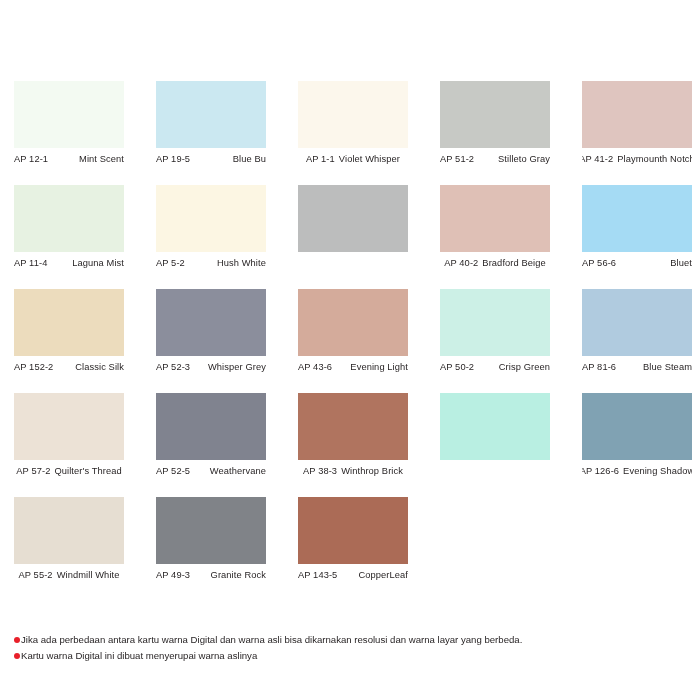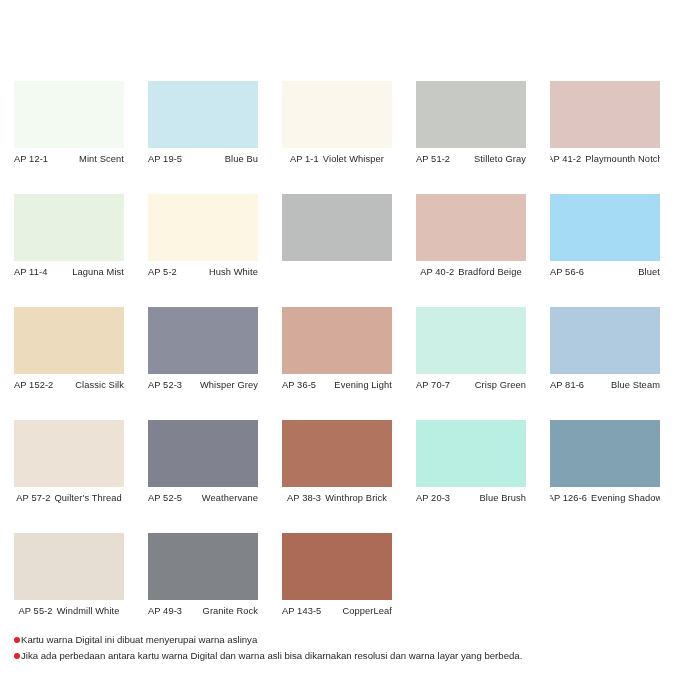--- a/index.html
+++ b/index.html
@@ -27,21 +27,20 @@
 
   #grid {
     position: absolute;
     left: 14px;
     top: 81px;
     width: 686px;
     display: grid;
     grid-template-columns: repeat(5, 110px);
     column-gap: 32px;
     row-gap: 15px;
-    gap: 24px;
   }
 
   .swatch-cell {
     width: 110px;
     display: block;
   }
 
   .swatch-chip {
     width: 110px;
     height: 67px;
@@ -190,28 +189,28 @@
       <div class="swatch-cell">
         <div class="swatch-chip" style="background: rgb(139, 142, 156);"></div>
         <div class="swatch-label">
           <span class="swatch-code">AP 52-3</span>
           <span class="swatch-name">Whisper Grey</span>
         </div>
       </div>
       <div class="swatch-cell">
         <div class="swatch-chip" style="background: rgb(212, 171, 155);"></div>
         <div class="swatch-label">
-          <span class="swatch-code">AP 36-5</span>
+          <span class="swatch-code">AP 43-6</span>
           <span class="swatch-name">Evening Light</span>
         </div>
       </div>
       <div class="swatch-cell">
         <div class="swatch-chip" style="background: rgb(204, 240, 230);"></div>
         <div class="swatch-label">
-          <span class="swatch-code">AP 70-7</span>
+          <span class="swatch-code">AP 50-2</span>
           <span class="swatch-name">Crisp Green</span>
         </div>
       </div>
       <div class="swatch-cell">
         <div class="swatch-chip" style="background: rgb(176, 203, 223);"></div>
         <div class="swatch-label">
           <span class="swatch-code">AP 81-6</span>
           <span class="swatch-name">Blue Steam</span>
         </div>
       </div>
@@ -231,24 +230,20 @@
       </div>
       <div class="swatch-cell">
         <div class="swatch-chip" style="background: rgb(176, 116, 95);"></div>
         <div class="swatch-label tight">
           <span class="swatch-code">AP 38-3</span>
           <span class="swatch-name">Winthrop Brick</span>
         </div>
       </div>
       <div class="swatch-cell">
         <div class="swatch-chip" style="background: rgb(185, 239, 226);"></div>
-        <div class="swatch-label">
-          <span class="swatch-code">AP 20-3</span>
-          <span class="swatch-name">Blue Brush</span>
-        </div>
       </div>
       <div class="swatch-cell">
         <div class="swatch-chip" style="background: rgb(128, 162, 179);"></div>
         <div class="swatch-label tight">
           <span class="swatch-code">AP 126-6</span>
           <span class="swatch-name">Evening Shadow</span>
         </div>
       </div>
       <div class="swatch-cell">
         <div class="swatch-chip" style="background: rgb(230, 222, 210);"></div>
@@ -268,20 +263,20 @@
         <div class="swatch-chip" style="background: rgb(171, 107, 86);"></div>
         <div class="swatch-label">
           <span class="swatch-code">AP 143-5</span>
           <span class="swatch-name">CopperLeaf</span>
         </div>
       </div>
     </div>
   <div id="footnotes">
       <div class="footnote">
         <span class="bullet-dot" style="background: rgb(232, 32, 42);"></span>
-        <span class="footnote-text">Kartu warna Digital ini dibuat menyerupai warna aslinya</span>
+        <span class="footnote-text">Jika ada perbedaan antara kartu warna Digital dan warna asli bisa dikarnakan resolusi dan warna layar yang berbeda.</span>
       </div>
       <div class="footnote">
         <span class="bullet-dot" style="background: rgb(232, 32, 42);"></span>
-        <span class="footnote-text">Jika ada perbedaan antara kartu warna Digital dan warna asli bisa dikarnakan resolusi dan warna layar yang berbeda.</span>
+        <span class="footnote-text">Kartu warna Digital ini dibuat menyerupai warna aslinya</span>
       </div>
     </div>
 </div>
 
 </body></html>

